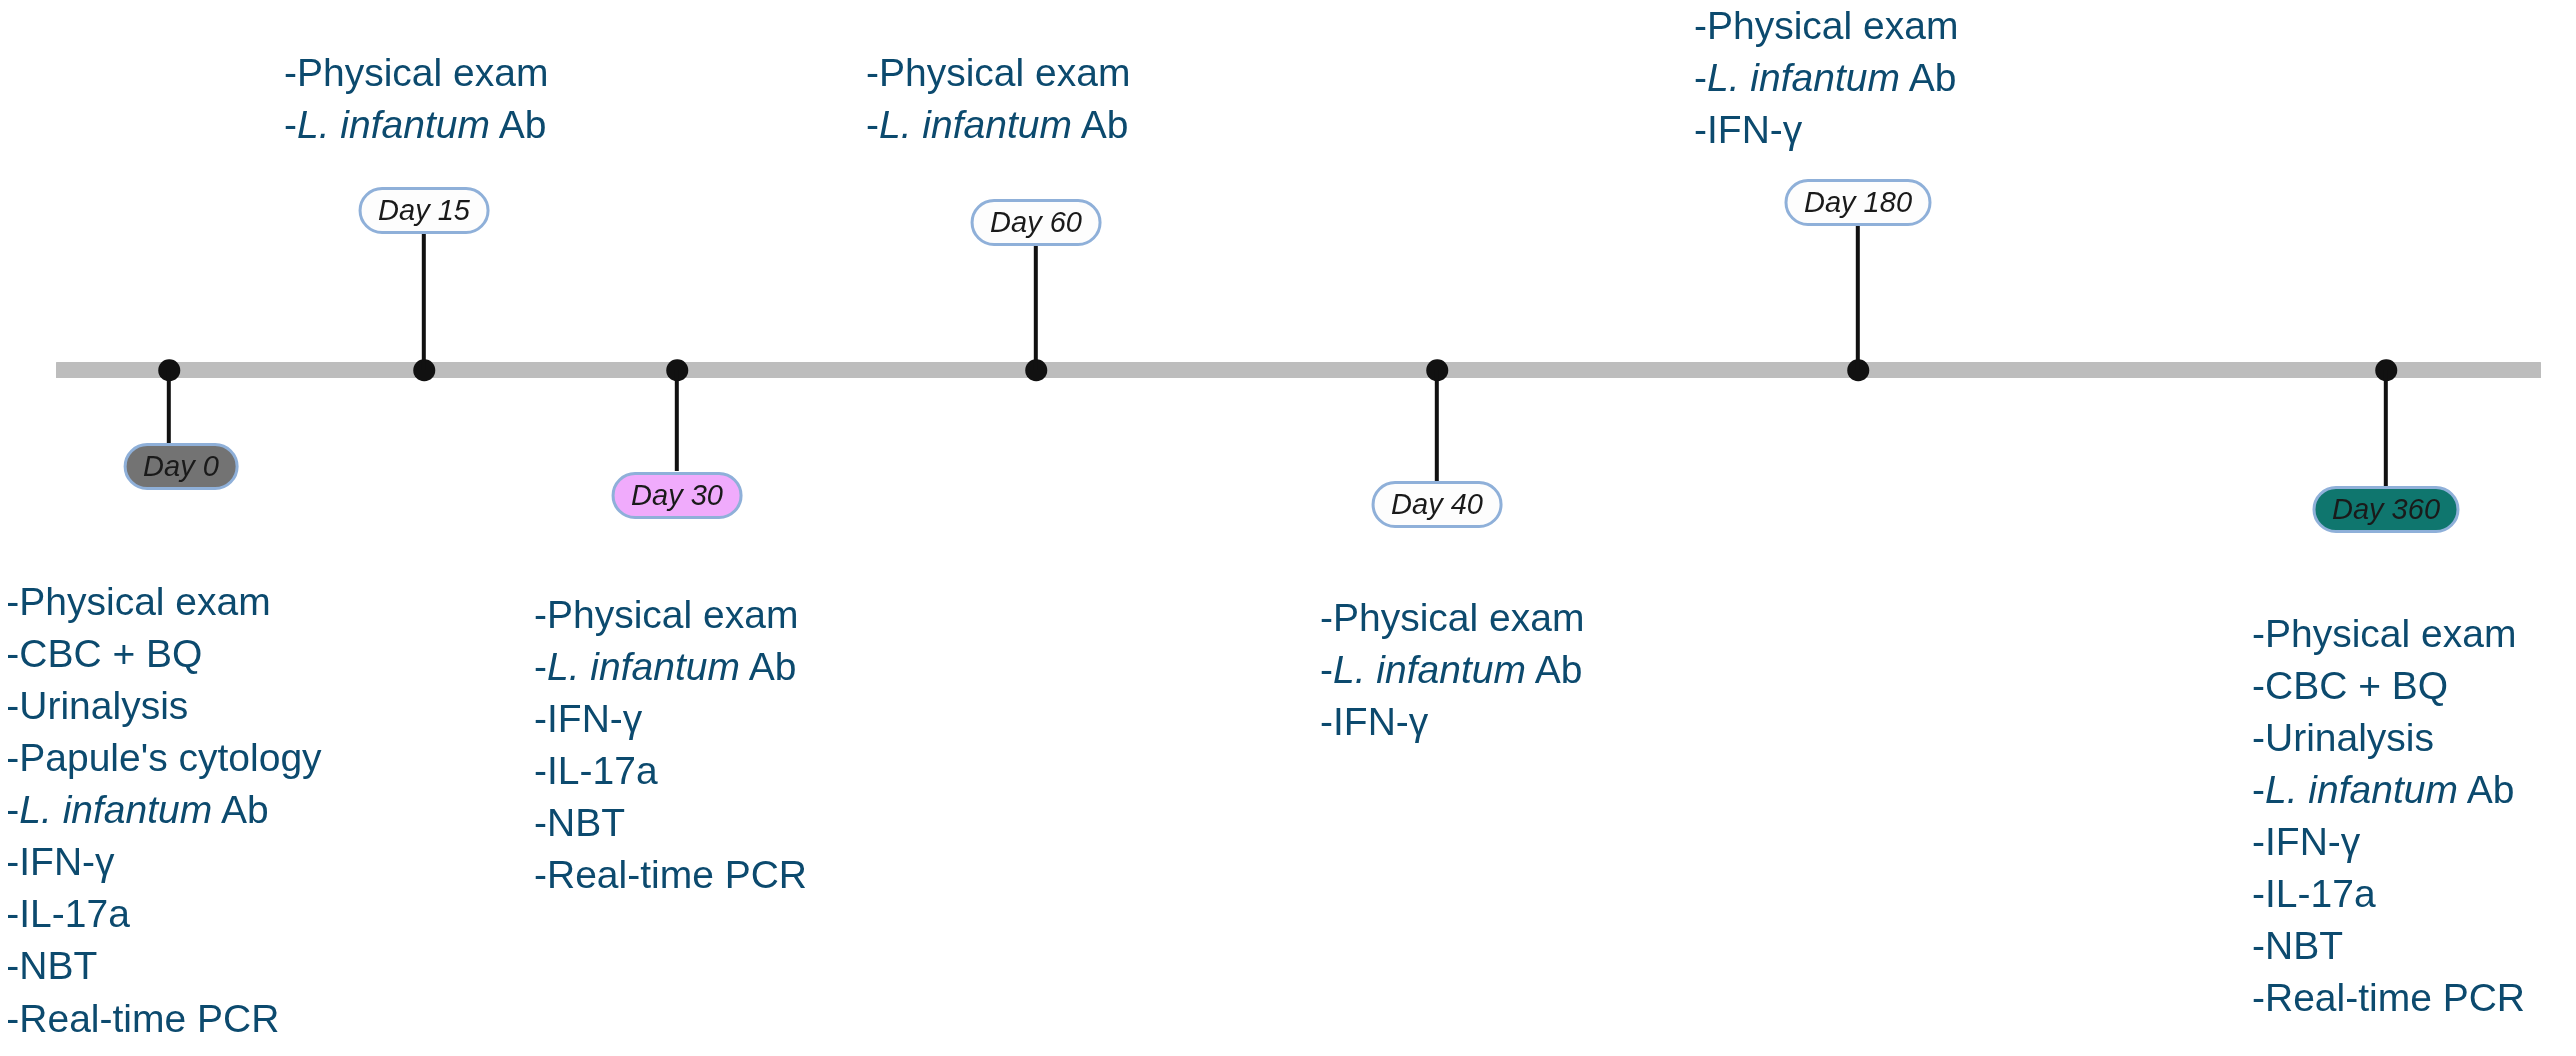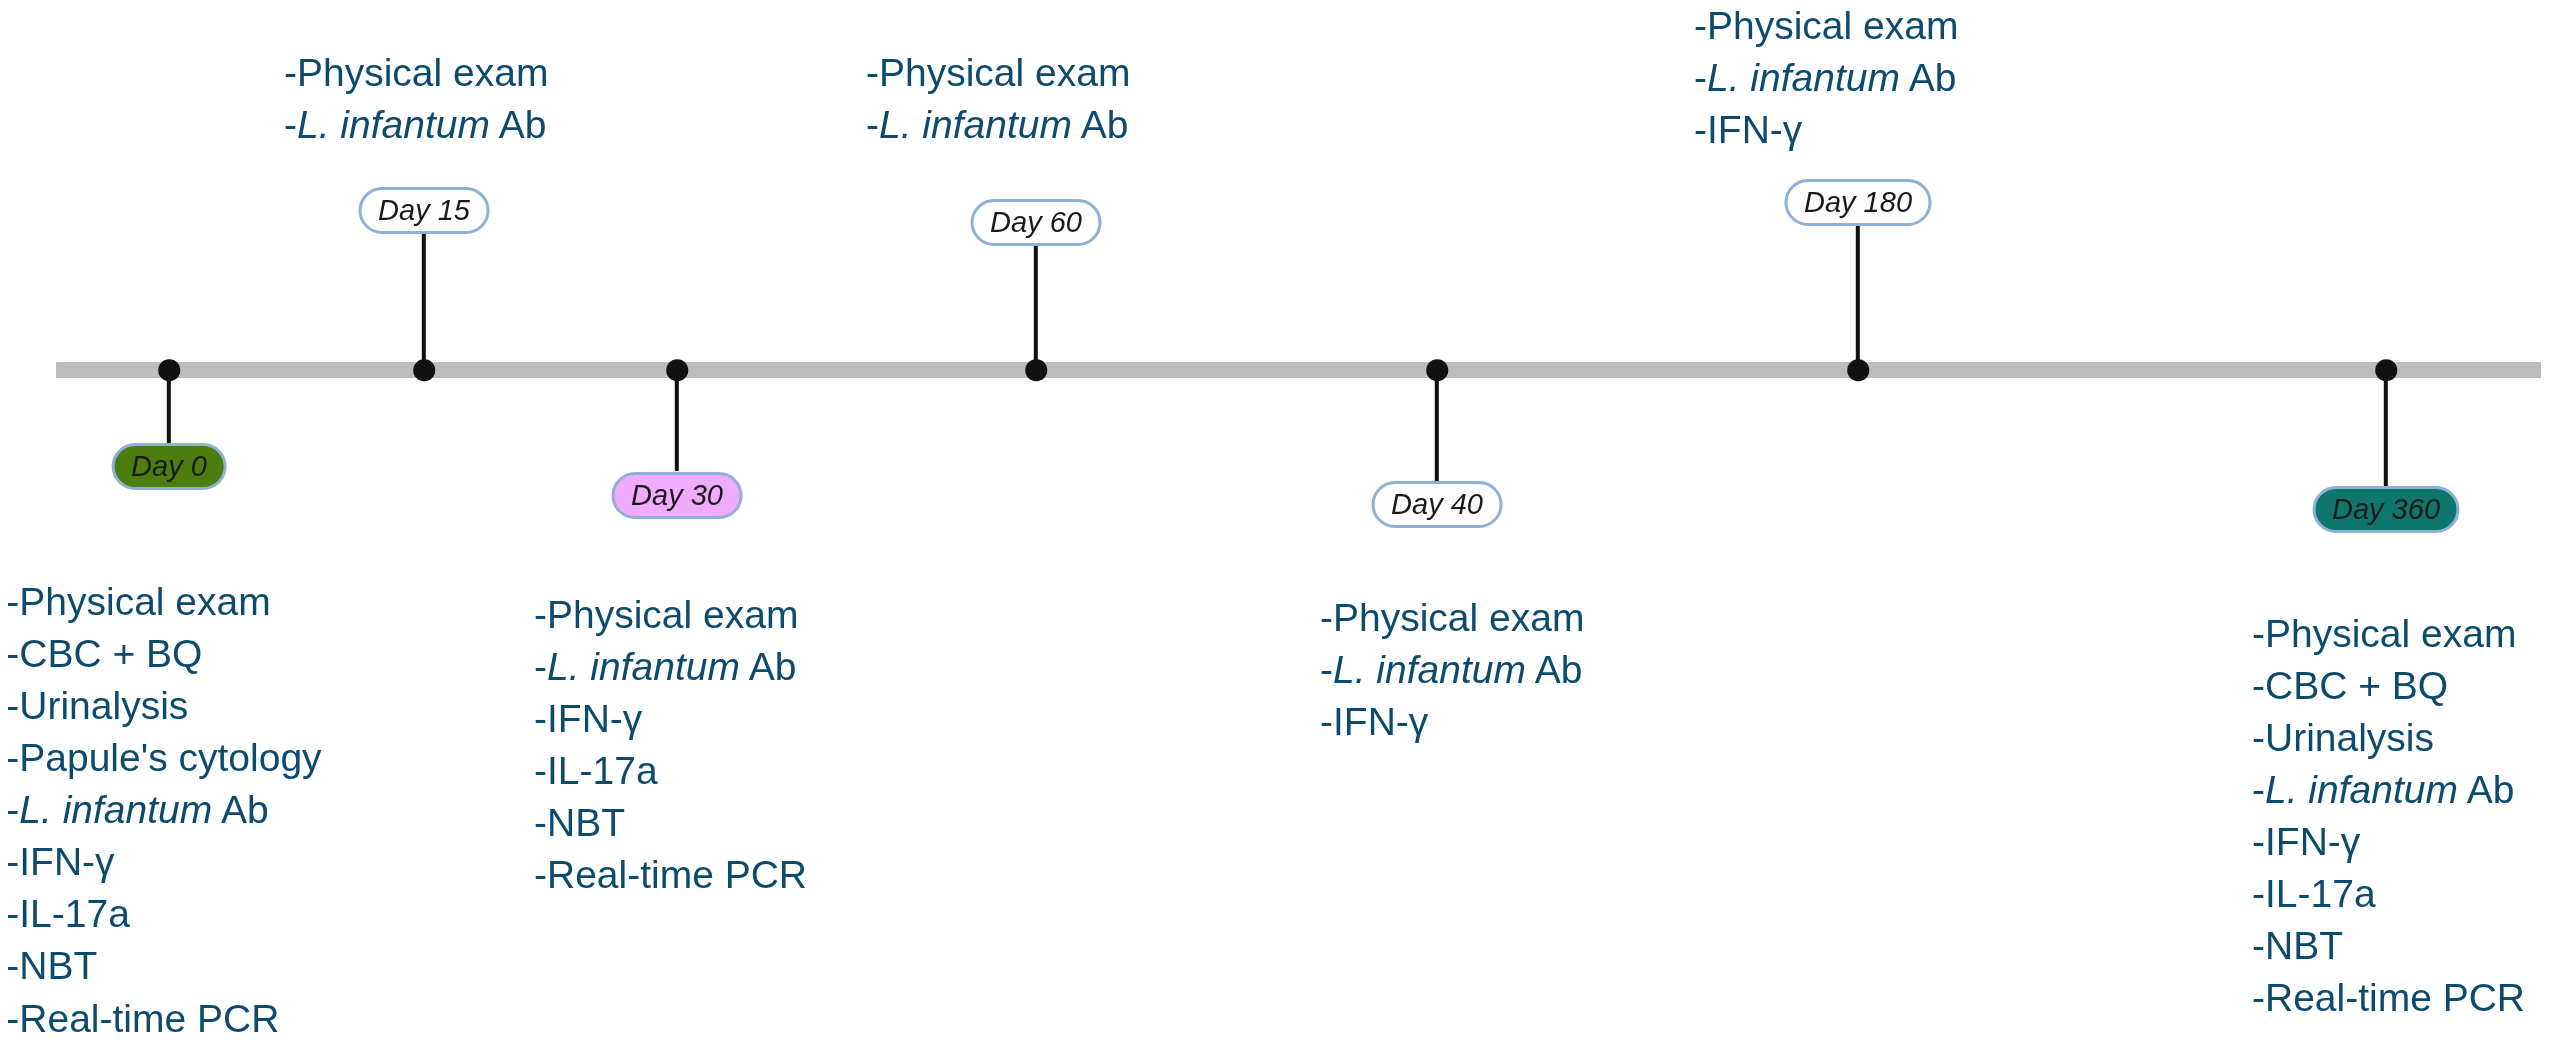--- a/index.html
+++ b/index.html
@@ -79,21 +79,21 @@
 </head>
 <body>
 
 <div id="canvas">
 
   <div class="axis-bar" style="background: rgb(189, 189, 189); left: 56px; width: 2485px;"></div>
 
   <div id="nodes-layer">
       <div class="node-dot" style="left: 169px; background: rgb(17, 17, 17);"></div>
       <div class="stem" style="left: 169px; top: 370px; height: 73px; background: rgb(17, 17, 17);"></div>
-      <div class="badge" style="left: 169px; top: 443px; border-color: rgb(143, 176, 217); background: #4d7c0f; color: rgb(26, 26, 26);">
+      <div class="badge" style="left: 181px; top: 443px; border-color: rgb(143, 176, 217); background: #737373; color: rgb(26, 26, 26);">
         <span>Day 0</span>
       </div>
       <div class="items below" style="left: 6.3px; top: 576px;">
         <span class="line"><span>-Physical exam</span></span>
         <span class="line"><span>-CBC + BQ</span></span>
         <span class="line"><span>-Urinalysis</span></span>
         <span class="line"><span> -Papule's cytology</span></span>
         <span class="line"><span>-</span><i>L. infantum</i><span> Ab</span></span>
         <span class="line"><span>-IFN-γ</span></span>
         <span class="line"><span>-IL-17a</span></span>

